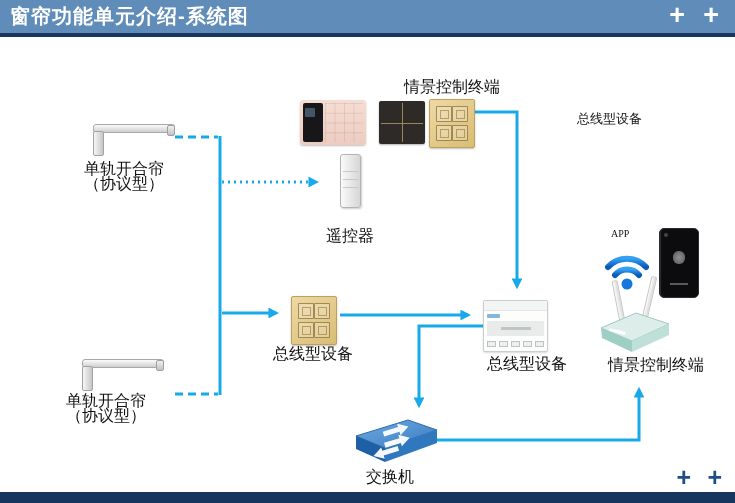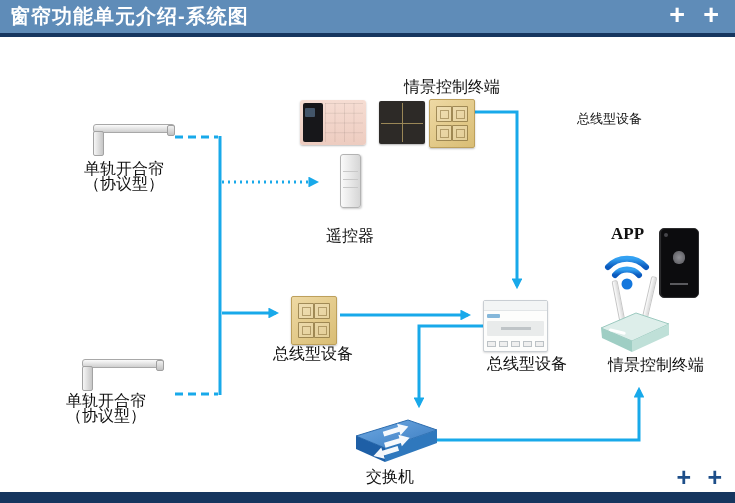--- a/index.html
+++ b/index.html
@@ -240,21 +240,21 @@
     <div class="ports">
         <i></i>
         <i></i>
         <i></i>
         <i></i>
         <i></i>
       </div>
   </div>
   <div class="nlabel" style="left:487px;top:356px;width:56px;">总线型设备</div>
 
-  <div class="nlabel" style="left:611px;top:226px;font-size:17px;font-weight:bold;">APP</div>
+  <div class="nlabel" style="left:611px;top:226px;font-size:10px;font-weight:normal;">APP</div>
   <svg class="wifi" style="left:601px;top:243px;" width="52" height="50">
     <path d="M7,24 A26,26 0 0 1 45,24" fill="none" stroke="url(#wifiGrad2)" stroke-width="6" stroke-linecap="round"></path>
     <path d="M14,32 A16,16 0 0 1 38,32" fill="none" stroke="url(#wifiGrad2)" stroke-width="6" stroke-linecap="round"></path>
     <circle cx="26" cy="41" r="5.5" fill="#1377dd"></circle>
     <defs>
       <linearGradient id="wifiGrad2" x1="0" y1="0" x2="0" y2="1">
         <stop offset="0" stop-color="#33a1f2"></stop>
           <stop offset="1" stop-color="#0a59bd"></stop>
       </linearGradient>
     </defs>

